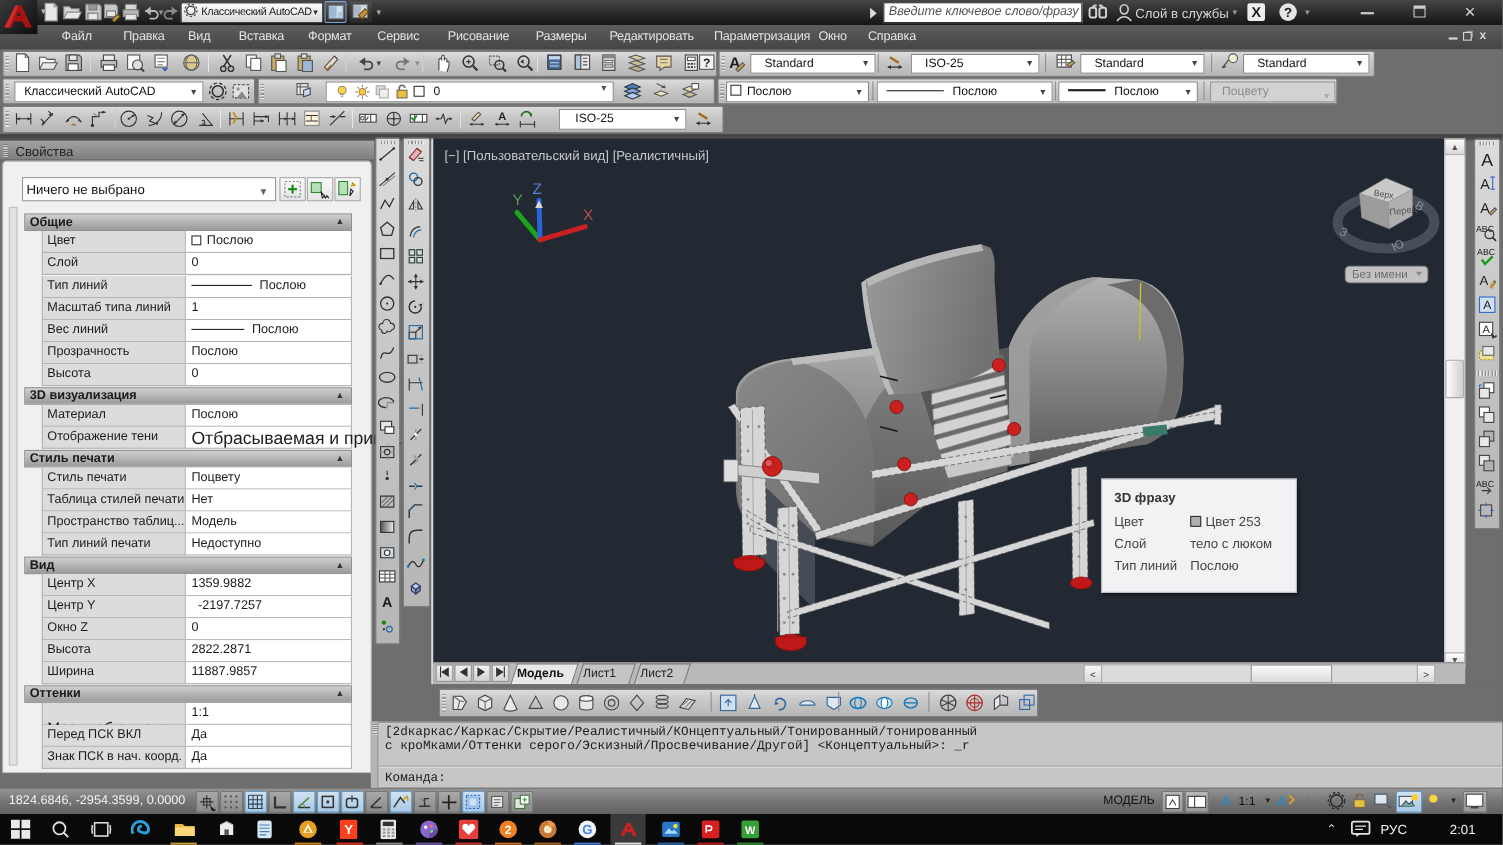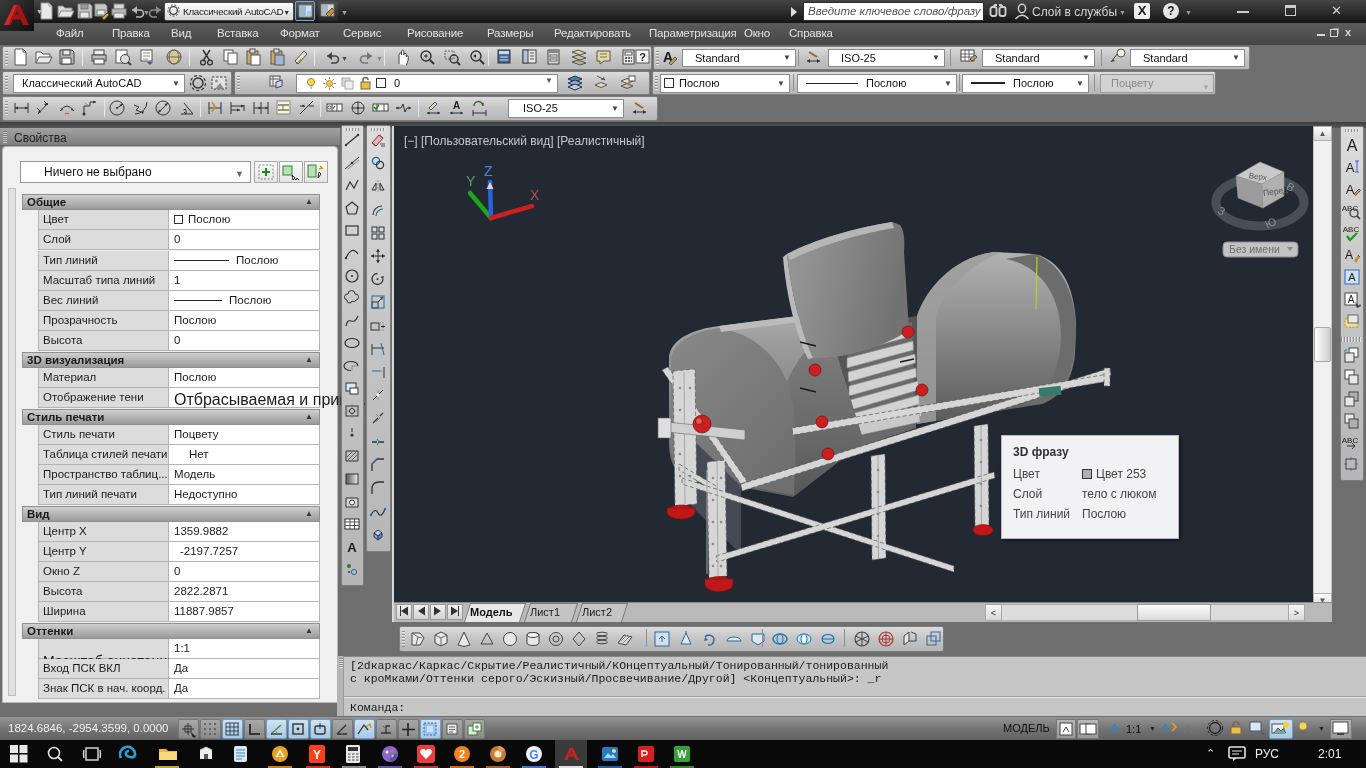--- a/index.html
+++ b/index.html
@@ -448,21 +448,21 @@
       <path d="M3 14 l3 -2 v4 z M16 14 l-3 -2 v4 z" fill="#333"></path>
       <path d="M5 5 l8 5" stroke="#a06818" stroke-width="2"></path>
     </svg></div>
 <div class="a" style="left:0;top:122px;width:1366px;height:6px;background:linear-gradient(#3e3e3e,#565656)"></div>
 <div class="a" style="left:0;top:128px;width:1366px;height:589px;background:#6e6e6e"></div>
 <div class="a" style="left:0;top:128px;width:340px;height:18px;background:linear-gradient(#a2a2a2,#7e7e7e);border-bottom:1px solid #666"></div>
 <div class="a" style="left:3px;top:131px;width:4px;height:12px;background:repeating-linear-gradient(#777 0 1px,#ccc 1px 2px)"></div>
 <div class="a" style="left:14px;top:131px;font-size:12px;color:#1f1f1f">Свойства</div>
 <div class="a" style="left:2px;top:146px;width:336px;height:557px;background:#f0f0f0;border:1px solid #b8b8b8;border-radius:4px 4px 0 0"></div>
 <div class="a" style="left:8px;top:188px;width:8px;height:508px;background:#e0e0e0;border:1px solid #c0c0c0"></div>
-<div class="combo" style="left:20px;top:161px;width:231px;height:22px;line-height:20px;border-color:#999"><span style="margin-left:23px;font-size:12px">Ничего не выбрано</span><span style="position:absolute;right:6px;top:2px;font-size:9px;color:#666">▼</span></div>
+<div class="combo" style="left:20px;top:161px;width:231px;height:22px;line-height:20px;border-color:#999"><span style="margin-left:3px;font-size:12px">Ничего не выбрано</span><span style="position:absolute;right:6px;top:2px;font-size:9px;color:#666">▼</span></div>
 <div class="a" style="left:254px;top:161px;width:24px;height:22px;background:linear-gradient(#fafafa,#e4e4e4);border:1px solid #aaa"><svg width="22" height="20">
       <rect x="4" y="3" width="14" height="14" fill="none" stroke="#888" stroke-dasharray="2 1.5"></rect>
       <path d="M11 6 v8 M7 10 h8" stroke="#1a8a1a" stroke-width="2"></path>
     </svg></div>
 <div class="a" style="left:279px;top:161px;width:24px;height:22px;background:linear-gradient(#fafafa,#e4e4e4);border:1px solid #aaa"><svg width="22" height="20">
       <rect x="3" y="4" width="9" height="9" fill="#b8e0b8" stroke="#383"></rect>
       <path d="M12 14 l4 4 1 -2 2 2" fill="none" stroke="#222"></path>
       <path d="M12 13 l1 5 2 -2 z" fill="#fff" stroke="#222"></path>
     </svg></div>
 <div class="a" style="left:304px;top:161px;width:24px;height:22px;background:linear-gradient(#fafafa,#e4e4e4);border:1px solid #aaa"><svg width="22" height="20">
@@ -539,21 +539,21 @@
 <div class="a" style="left:38px;top:425px;width:131px;height:20px;background:#dcdcdc;border:1px solid #b4b4b4;border-top:none">
     <span style="position:absolute;left:4px;top:3px;font-size:11.5px;color:#1c1c1c;white-space:nowrap">Стиль печати</span>
   </div>
 <div class="a" style="left:169px;top:425px;width:151px;height:20px;background:#fff;border:1px solid #b4b4b4;border-top:none;border-left:none">
     <span style="position:absolute;left:5px;top:3px;font-size:11.5px;color:#1c1c1c;white-space:nowrap">Поцвету</span>
   </div>
 <div class="a" style="left:38px;top:445px;width:131px;height:20px;background:#dcdcdc;border:1px solid #b4b4b4;border-top:none">
     <span style="position:absolute;left:4px;top:3px;font-size:11.5px;color:#1c1c1c;white-space:nowrap">Таблица стилей печати</span>
   </div>
 <div class="a" style="left:169px;top:445px;width:151px;height:20px;background:#fff;border:1px solid #b4b4b4;border-top:none;border-left:none">
-    <span style="position:absolute;left:20px;top:3px;font-size:11.5px;color:#1c1c1c;white-space:nowrap">Нет</span>
+    <span style="position:absolute;left:5px;top:3px;font-size:11.5px;color:#1c1c1c;white-space:nowrap">Нет</span>
   </div>
 <div class="a" style="left:38px;top:465px;width:131px;height:20px;background:#dcdcdc;border:1px solid #b4b4b4;border-top:none">
     <span style="position:absolute;left:4px;top:3px;font-size:11.5px;color:#1c1c1c;white-space:nowrap">Пространство таблиц...</span>
   </div>
 <div class="a" style="left:169px;top:465px;width:151px;height:20px;background:#fff;border:1px solid #b4b4b4;border-top:none;border-left:none">
     <span style="position:absolute;left:5px;top:3px;font-size:11.5px;color:#1c1c1c;white-space:nowrap">Модель</span>
   </div>
 <div class="a" style="left:38px;top:485px;width:131px;height:20px;background:#dcdcdc;border:1px solid #b4b4b4;border-top:none">
     <span style="position:absolute;left:4px;top:3px;font-size:11.5px;color:#1c1c1c;white-space:nowrap">Тип линий печати</span>
   </div>
@@ -598,21 +598,21 @@
     <span style="position:absolute;left:4px;top:1px;font-size:11.5px;font-weight:bold;color:#1a1a1a">Оттенки</span>
     <span style="position:absolute;right:6px;top:2px;font-size:8px;color:#333">▲</span>
   </div>
 <div class="a" style="left:38px;top:639px;width:131px;height:20px;background:#dcdcdc;border:1px solid #b4b4b4;border-top:none">
     <span style="position:absolute;left:4px;top:14px;font-size:14px;color:#1c1c1c;white-space:nowrap">Масштаб аннотаций</span>
   </div>
 <div class="a" style="left:169px;top:639px;width:151px;height:20px;background:#fff;border:1px solid #b4b4b4;border-top:none;border-left:none">
     <span style="position:absolute;left:5px;top:3px;font-size:11.5px;color:#1c1c1c;white-space:nowrap">1:1</span>
   </div>
 <div class="a" style="left:38px;top:659px;width:131px;height:20px;background:#dcdcdc;border:1px solid #b4b4b4;border-top:none">
-    <span style="position:absolute;left:4px;top:3px;font-size:11.5px;color:#1c1c1c;white-space:nowrap">Вход ПСК ВКЛ</span>
+    <span style="position:absolute;left:4px;top:3px;font-size:11.5px;color:#1c1c1c;white-space:nowrap">Перед ПСК ВКЛ</span>
   </div>
 <div class="a" style="left:169px;top:659px;width:151px;height:20px;background:#fff;border:1px solid #b4b4b4;border-top:none;border-left:none">
     <span style="position:absolute;left:5px;top:3px;font-size:11.5px;color:#1c1c1c;white-space:nowrap">Да</span>
   </div>
 <div class="a" style="left:38px;top:679px;width:131px;height:20px;background:#dcdcdc;border:1px solid #b4b4b4;border-top:none">
     <span style="position:absolute;left:4px;top:3px;font-size:11.5px;color:#1c1c1c;white-space:nowrap">Знак ПСК в нач. коорд.</span>
   </div>
 <div class="a" style="left:169px;top:679px;width:151px;height:20px;background:#fff;border:1px solid #b4b4b4;border-top:none;border-left:none">
     <span style="position:absolute;left:5px;top:3px;font-size:11.5px;color:#1c1c1c;white-space:nowrap">Да</span>
   </div>

